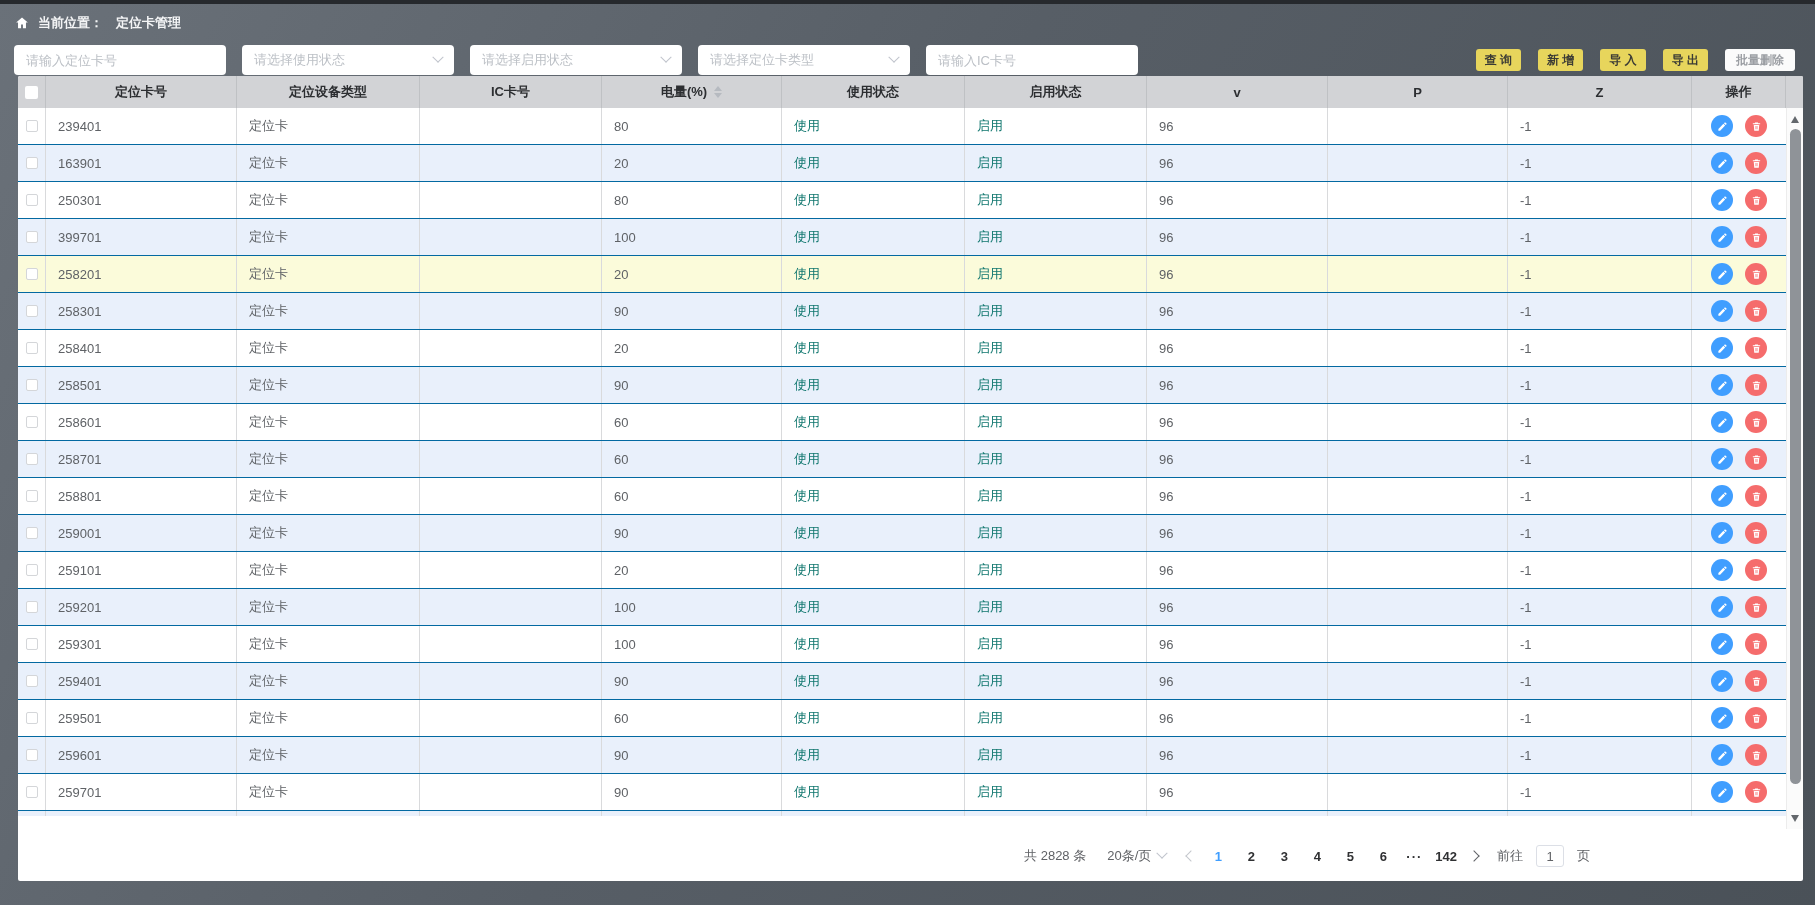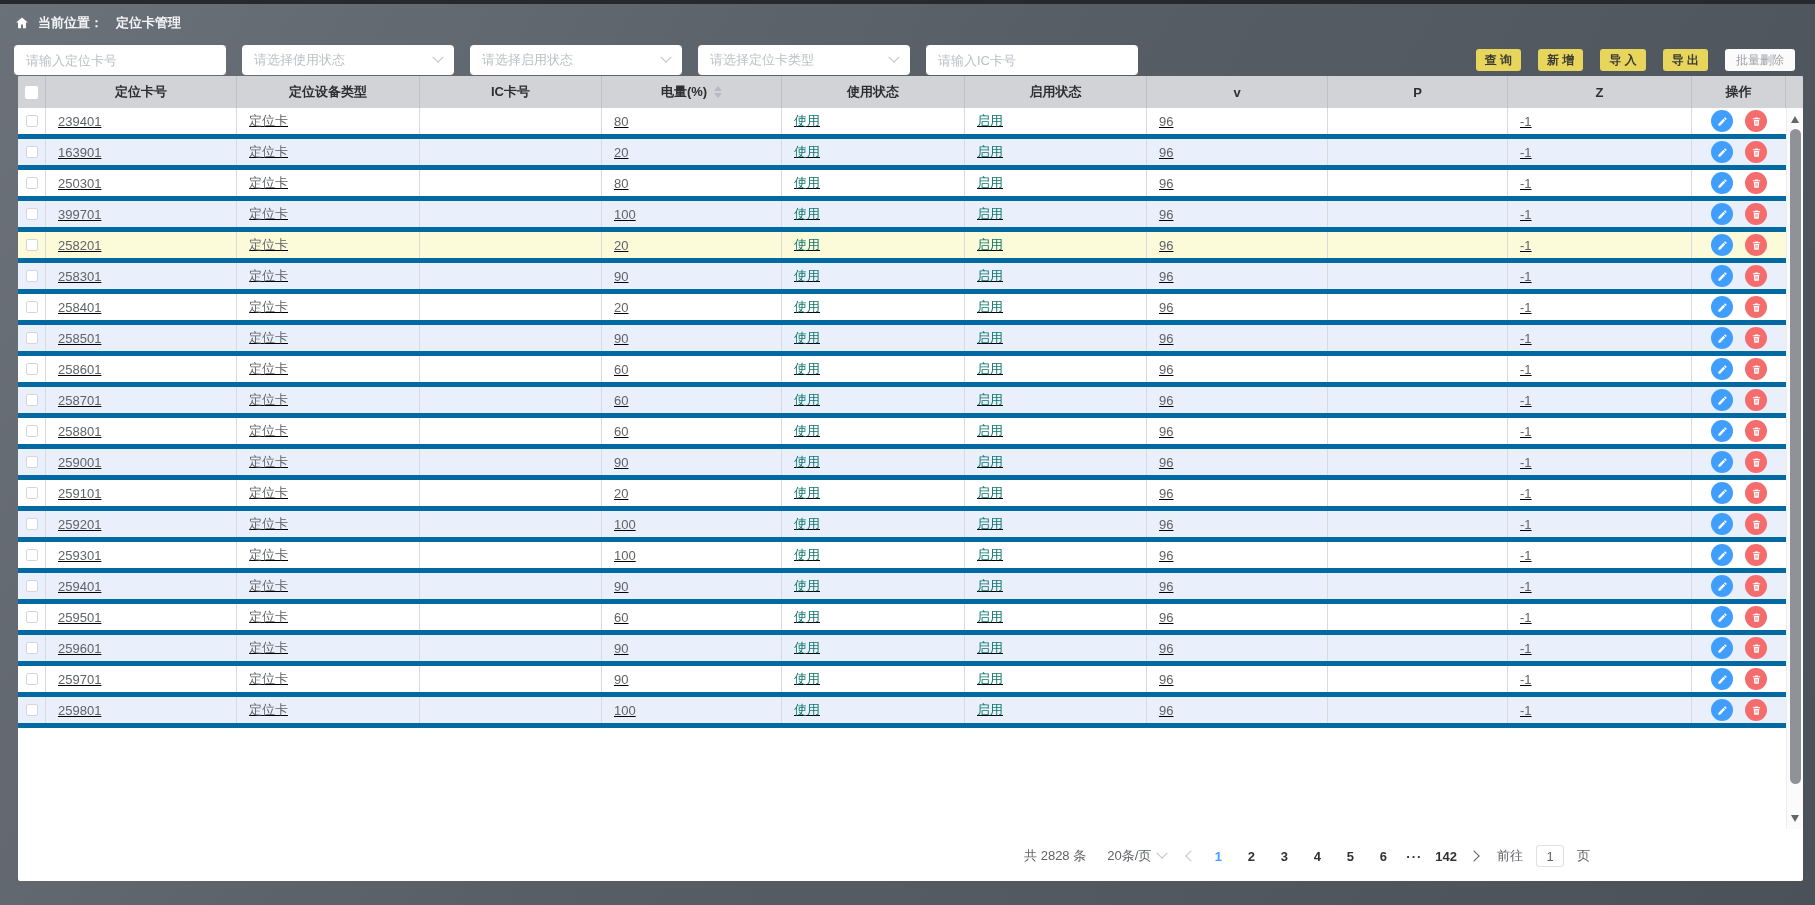--- a/index.html
+++ b/index.html
@@ -25,33 +25,33 @@
     font-family:"Liberation Sans", sans-serif; }
   .f-input::placeholder { color:#bcc0c6; }
   .f-select { justify-content:space-between; cursor:pointer; }
   .f-select .ph { color:#bcc0c6; }
   .caret-down { width:8px; height:8px; border-right:1.5px solid #c0c4cc; border-bottom:1.5px solid #c0c4cc;
     transform:rotate(45deg) translate(-2px,-2px); }
   .btns { margin-left:auto; display:flex; align-items:center; gap:17px; }
   .ybtn { height:22px; padding:0 9px; border:none; border-radius:3px; background:#e7d55c;
     color:#3b3b35; font-size:12px; font-weight:bold; cursor:pointer; font-family:"Liberation Sans", sans-serif;text-align:right; }
   .wbtn { height:22px; padding:0 11px; border:none; border-radius:3px; background:#fbfbfb;
-    color:#9b9ea3; font-size:12px; font-weight:normal; cursor:pointer; font-family:"Liberation Sans", sans-serif; }
+    color:#9b9ea3; font-size:12px; font-weight:bold; cursor:pointer; font-family:"Liberation Sans", sans-serif; }
 
   
   .card { position:absolute; left:18px; top:76px; width:1785px; height:805px;
     background:#fff; border-radius:2px; overflow:hidden; }
   .thead { display:flex; height:32px; background:#d2d3d6; }
   .hcell { display:flex; align-items:center; justify-content:center; gap:4px;
     font-size:13px; font-weight:bold; color:#2c2e31; border-right:1px solid #bfc1c4; height:100%; }
   .hcell:last-child, .hfill { border-right:none; }
   .hfill { width:17px; background:#d2d3d6; }
 
   .tbody { position:absolute; top:32px; left:0; width:1768px; height:708px; overflow:hidden; }
-  .trow { display:flex; height:31px; border-bottom:5px solid #0369a1;text-decoration:underline; }
+  .trow { display:flex; height:37px; border-bottom:1px solid #0369a1; }
   .trow.odd { background:#ffffff; }
   .trow.even { background:#e9f0fb; }
   .trow.hl { background:#fbfbda; }
   .cell { display:flex; align-items:center; padding-left:12px; font-size:13px; color:#5f6266;
     border-right:1px solid #d9dadc; height:100%; overflow:hidden; }
   .cell.center { justify-content:center; padding-left:0; }
   .cell.green { color:#0f766e; }
   .cell.actions { justify-content:center; padding-left:0; gap:12px; border-right:none; }
 
   .c0{width:28px}.c1{width:191px}.c2{width:183px}.c3{width:182px}.c4{width:180px}

